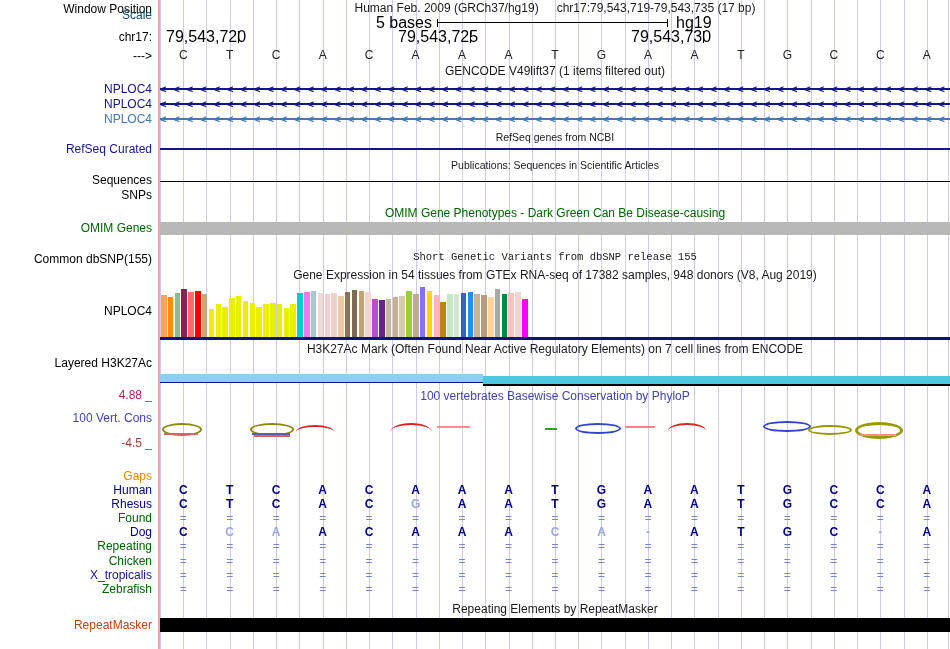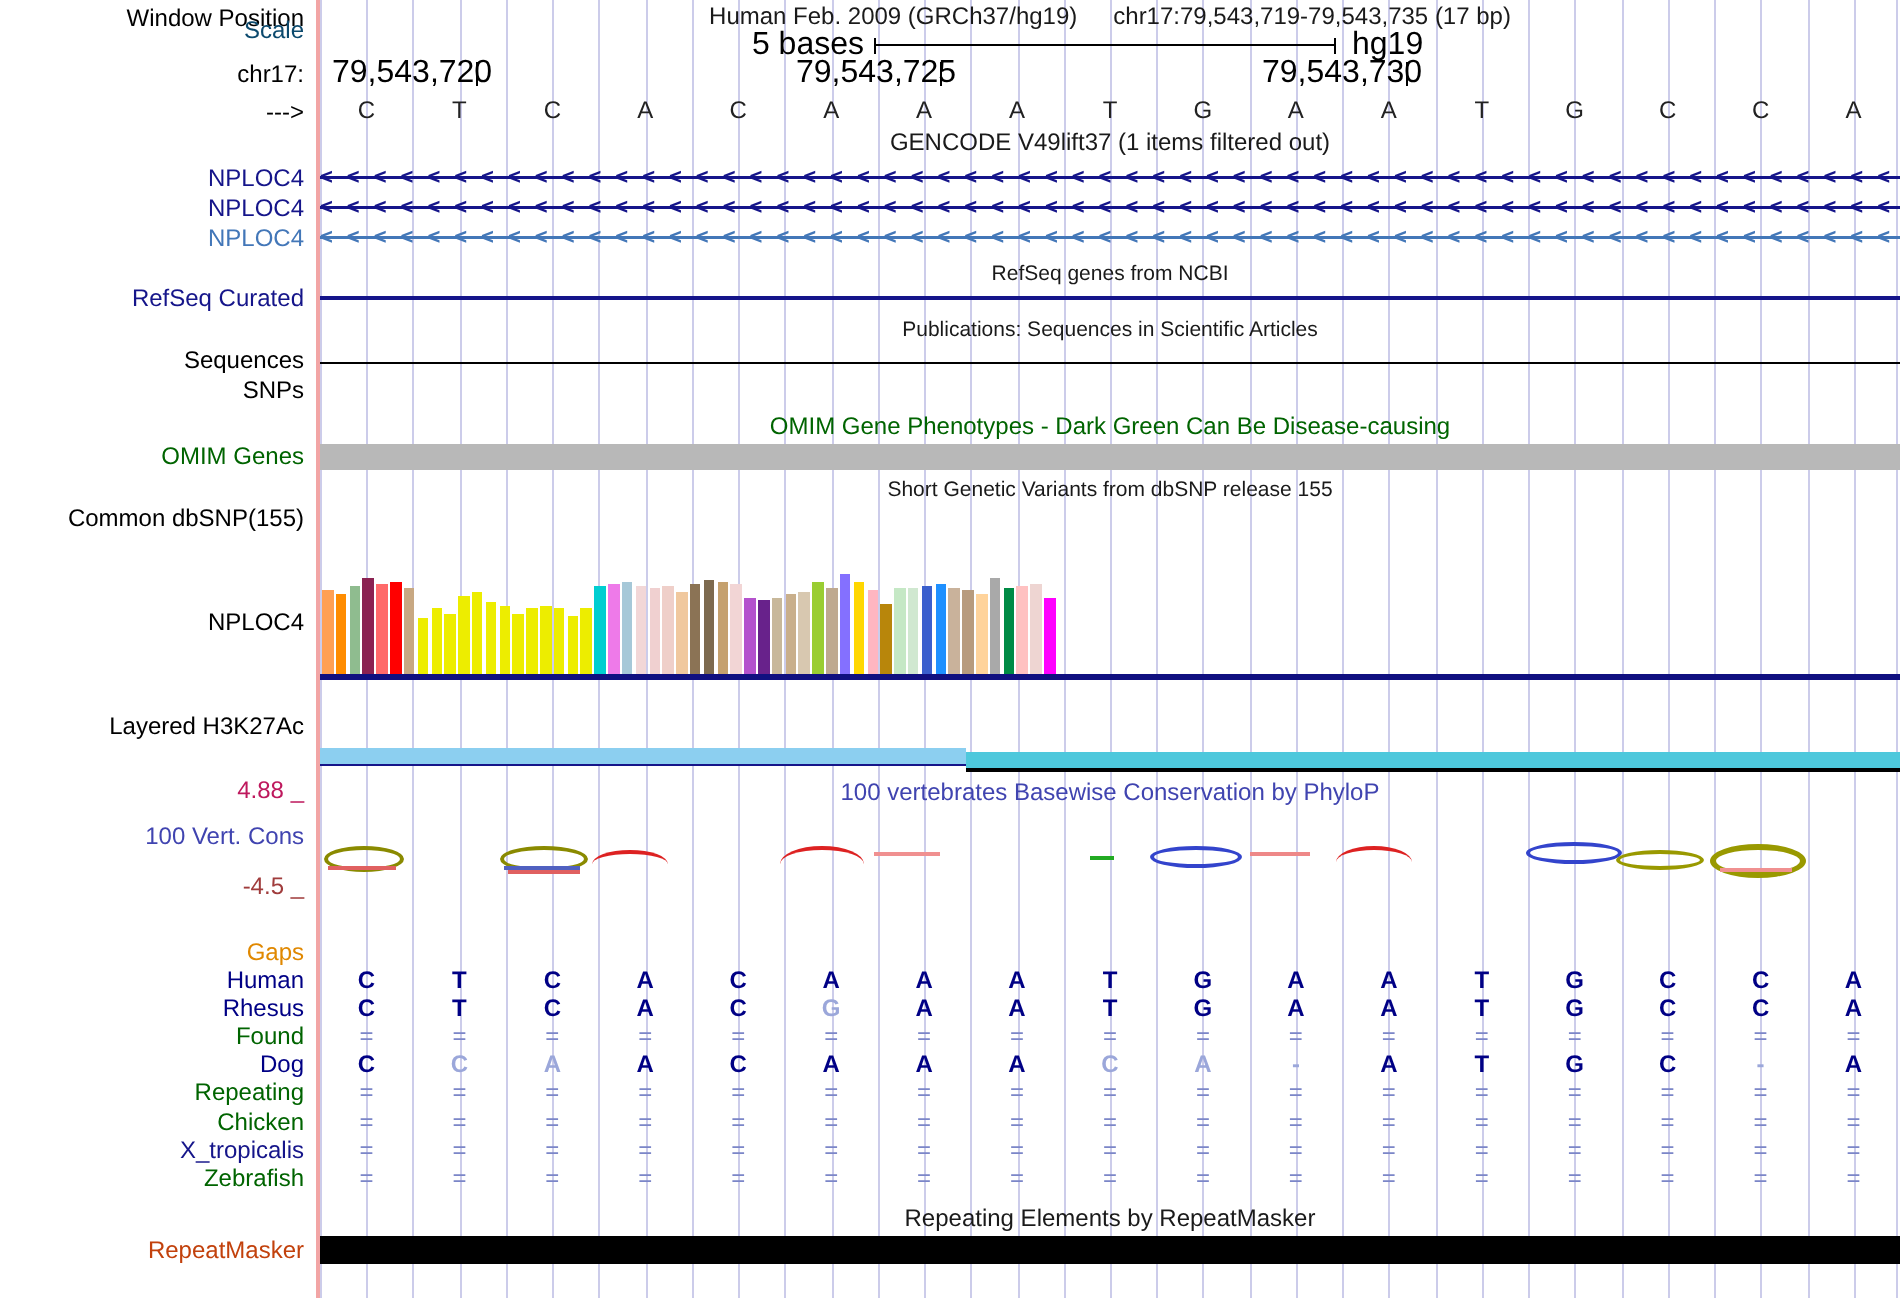--- a/index.html
+++ b/index.html
@@ -100,21 +100,23 @@
       <div class="seq-letter" style="left: 787.353px; top: 49px; color: rgb(34, 34, 34);">G</div>
       <div class="seq-letter" style="left: 833.824px; top: 49px; color: rgb(34, 34, 34);">C</div>
       <div class="seq-letter" style="left: 880.294px; top: 49px; color: rgb(34, 34, 34);">C</div>
       <div class="seq-letter" style="left: 926.765px; top: 49px; color: rgb(34, 34, 34);">A</div>
     </div>
 
   <div class="title" style="top:65px;">GENCODE V49lift37 (1 items filtered out)</div>
   <div class="title small" style="top:131px;">RefSeq genes from NCBI</div>
   <div class="title small" style="top:159px;">Publications: Sequences in Scientific Articles</div>
   <div class="title" style="top:207px;color:#006400;">OMIM Gene Phenotypes - Dark Green Can Be Disease-causing</div>
-  <div class="title small" style="top:239px;">Short Genetic Variants from dbSNP release 155</div>
+  <div class="title small" style="top:251px;font-family:Liberation Mono, monospace;">Short Genetic Variants from dbSNP release 155</div>
+  <div class="title" style="top:269px;">Gene Expression in 54 tissues from GTEx RNA-seq of 17382 samples, 948 donors (V8, Aug 2019)</div>
+  <div class="title" style="top:343px;">H3K27Ac Mark (Often Found Near Active Regulatory Elements) on 7 cell lines from ENCODE</div>
   <div class="title" style="top:390px;color:#4044b0;">100 vertebrates Basewise Conservation by PhyloP</div>
   <div class="title" style="top:603px;">Repeating Elements by RepeatMasker</div>
 
   <div id="gene-rows">
       <div class="arrow-row" style="top: 83px; color: rgb(21, 21, 138); background-image: linear-gradient(transparent 5px, rgb(21, 21, 138) 5px, rgb(21, 21, 138) 6.5px, transparent 6.5px);">&lt;&lt;&lt;&lt;&lt;&lt;&lt;&lt;&lt;&lt;&lt;&lt;&lt;&lt;&lt;&lt;&lt;&lt;&lt;&lt;&lt;&lt;&lt;&lt;&lt;&lt;&lt;&lt;&lt;&lt;&lt;&lt;&lt;&lt;&lt;&lt;&lt;&lt;&lt;&lt;&lt;&lt;&lt;&lt;&lt;&lt;&lt;&lt;&lt;&lt;&lt;&lt;&lt;&lt;&lt;&lt;&lt;&lt;&lt;&lt;&lt;&lt;</div>
       <div class="arrow-row" style="top: 98px; color: rgb(21, 21, 138); background-image: linear-gradient(transparent 5px, rgb(21, 21, 138) 5px, rgb(21, 21, 138) 6.5px, transparent 6.5px);">&lt;&lt;&lt;&lt;&lt;&lt;&lt;&lt;&lt;&lt;&lt;&lt;&lt;&lt;&lt;&lt;&lt;&lt;&lt;&lt;&lt;&lt;&lt;&lt;&lt;&lt;&lt;&lt;&lt;&lt;&lt;&lt;&lt;&lt;&lt;&lt;&lt;&lt;&lt;&lt;&lt;&lt;&lt;&lt;&lt;&lt;&lt;&lt;&lt;&lt;&lt;&lt;&lt;&lt;&lt;&lt;&lt;&lt;&lt;&lt;&lt;&lt;</div>
       <div class="arrow-row" style="top: 113px; color: rgb(67, 119, 184); background-image: linear-gradient(transparent 5px, rgb(67, 119, 184) 5px, rgb(67, 119, 184) 6.5px, transparent 6.5px);">&lt;&lt;&lt;&lt;&lt;&lt;&lt;&lt;&lt;&lt;&lt;&lt;&lt;&lt;&lt;&lt;&lt;&lt;&lt;&lt;&lt;&lt;&lt;&lt;&lt;&lt;&lt;&lt;&lt;&lt;&lt;&lt;&lt;&lt;&lt;&lt;&lt;&lt;&lt;&lt;&lt;&lt;&lt;&lt;&lt;&lt;&lt;&lt;&lt;&lt;&lt;&lt;&lt;&lt;&lt;&lt;&lt;&lt;&lt;&lt;&lt;&lt;</div>
     </div>
 
   <div class="hline" style="top:148px;height:2px;background:#15158a;"></div>

